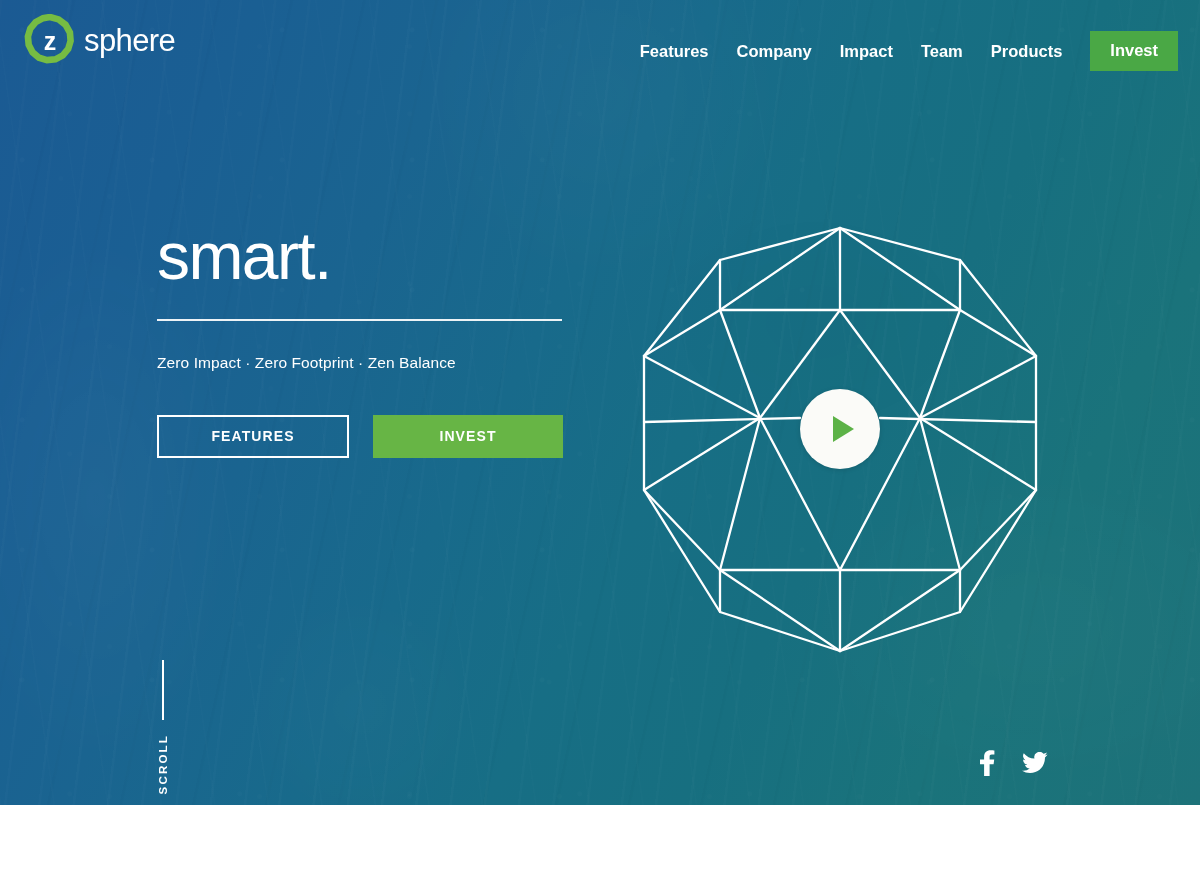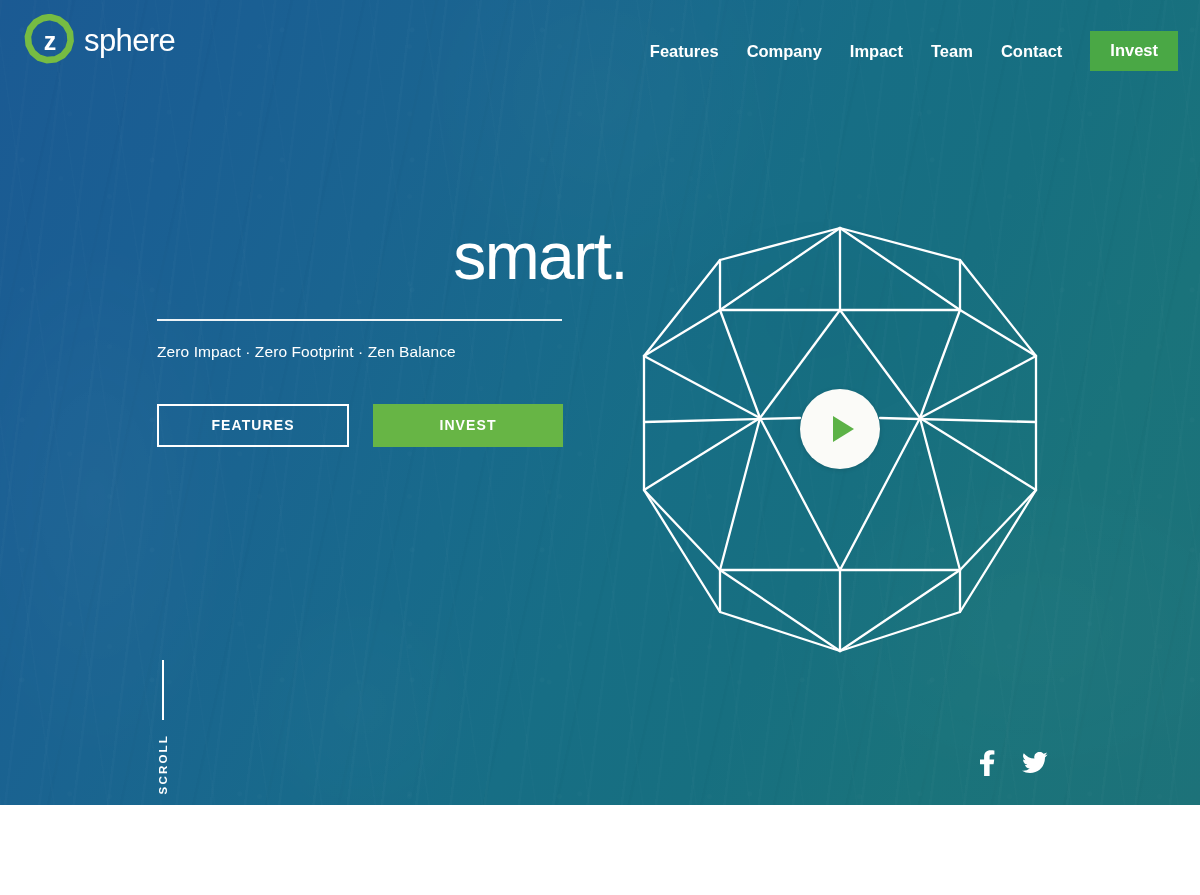--- a/index.html
+++ b/index.html
@@ -132,34 +132,33 @@
     top: 226px;
     width: 470px;
     z-index: 10;
   }
   .headline {
     font-size: 66px;
     font-weight: 300;
     line-height: .935;
     letter-spacing: -1.6px;
     color: #ffffff;
-    text-align: right;
   }
   .headline .ln { display: block; white-space: nowrap; }
   .headline .accent { color: #c9edb0; }
 
   .rule {
     width: 405px;
     height: 2px;
     background: #ffffff;
     margin-top: 31px;
     opacity: .92;
   }
   .tagline {
-    margin-top: 22px;
+    margin-top: 33px;
     color: #ffffff;
     font-size: 15.5px;
     font-weight: normal;
     letter-spacing: .1px;
   }
 
   .cta-row {
     margin-top: 43px;
     display: flex;
     gap: 24px;
@@ -283,21 +282,21 @@
           </svg>
         </span>
         <span class="brand-word">sphere</span>
       </a>
 
       <nav class="main-nav">
         <a class="nav-link" href="#">Features</a>
         <a class="nav-link" href="#">Company</a>
         <a class="nav-link" href="#">Impact</a>
         <a class="nav-link" href="#">Team</a>
-        <a class="nav-link" href="#">Contact</a>
+        <a class="nav-link" href="#">Products</a>
         <a class="nav-cta" href="#">Invest</a>
       </nav>
 
     </header>
 
     <div class="hero-copy">
 
       <h1 class="headline">
         <span class="ln">smart.</span>
       </h1>

